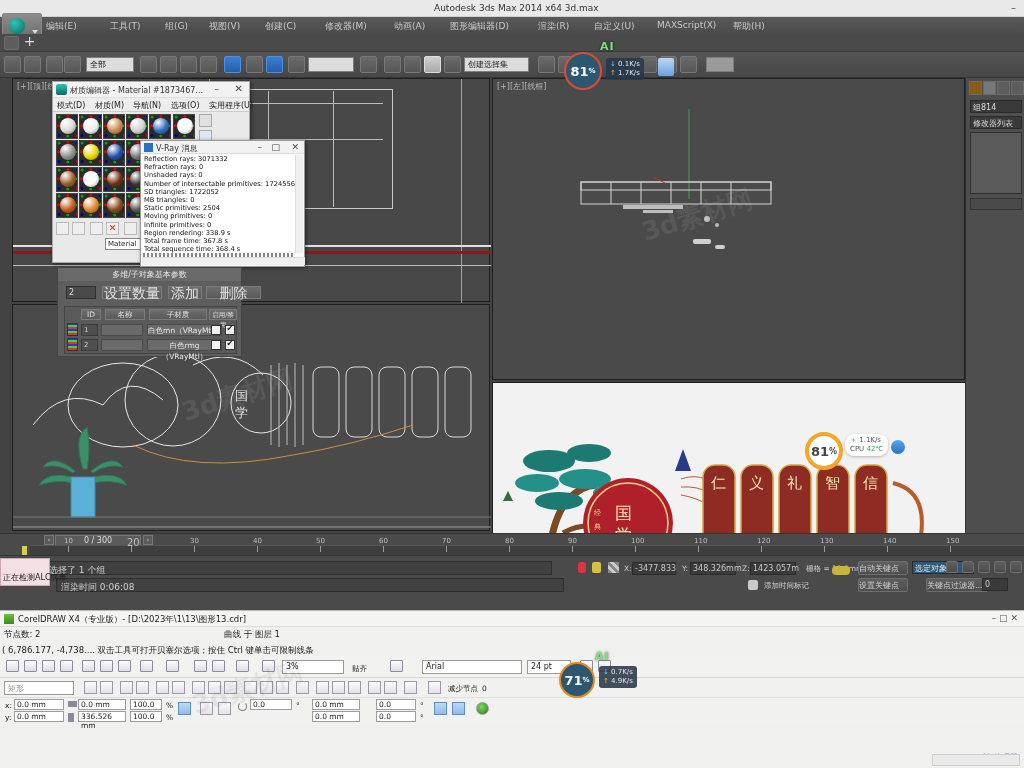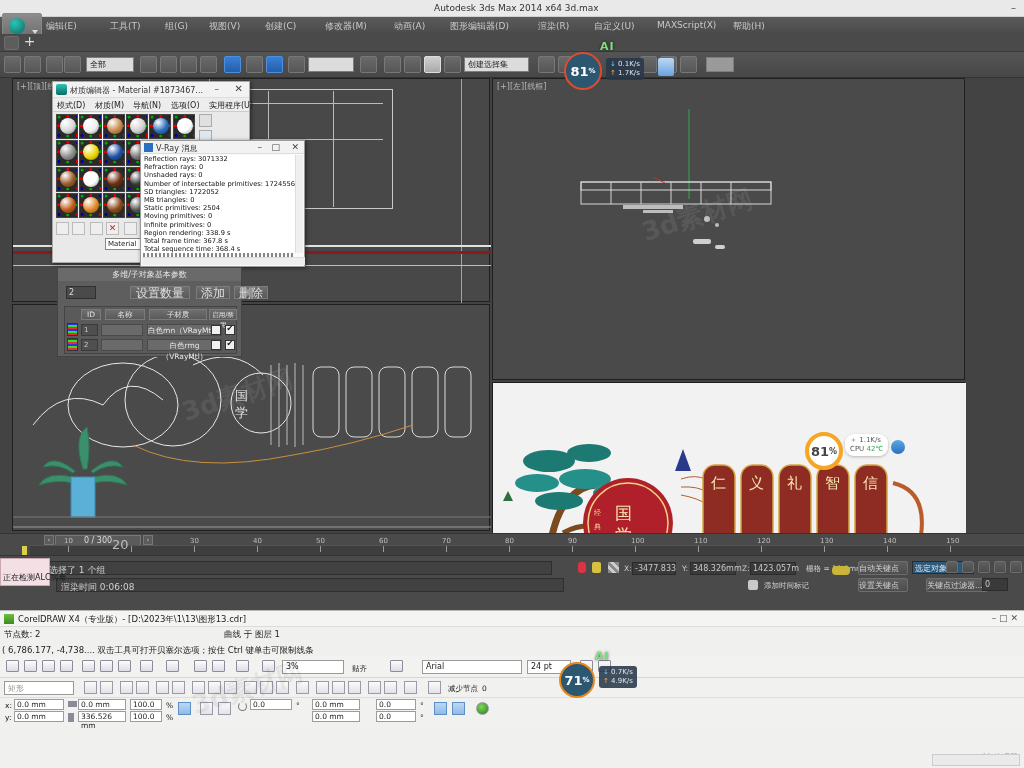--- a/index.html
+++ b/index.html
@@ -133,21 +133,21 @@
              border-top:1px solid #ddd;}
 
   
   .msub { position:absolute; left:57px; top:267px; width:185px; height:90px;
           background:#5e5e5e; border:1px solid #444;}
   .msub-h { position:absolute; left:0;top:0;width:100%;height:13px; background:#6a6a6a;
             color:#e6e6e6; font-size:8px; text-align:center; line-height:13px;}
   .msub-cnt { position:absolute; left:8px; top:18px; width:30px;height:13px; background:#4a4a4a;
               border:1px solid #303030; color:#ddd; font-size:8px; padding:1px 2px;}
   .msb2 { position:absolute; top:18px; height:13px; background:linear-gradient(#6e6e6e,#5a5a5a);
-          border:1px solid #7b7b7b; color:#e0e0e0; font-size:12px; text-align:center; line-height:12px;margin-left:28px;}
+          border:1px solid #7b7b7b; color:#e0e0e0; font-size:14px; text-align:center; line-height:12px;}
   .msub-tbl { position:absolute; left:6px; top:38px; width:173px; height:48px;
               background:#5a5a5a; border:1px solid #444;}
   .mcol { position:absolute; top:2px; height:11px; background:linear-gradient(#6e6e6e,#5a5a5a);
           border:1px solid #7b7b7b; color:#e3e3e3; font-size:7.5px; text-align:center; line-height:10px;}
   .mrow-sw { position:absolute; width:11px; height:13px; background:
              repeating-linear-gradient(0deg,#d33 0 2px,#3d3 2px 4px,#33d 4px 6px);
              border:1px solid #333;}
   .mrow-id { position:absolute; width:17px; height:12px; background:#4f4f4f; border:1px solid #3a3a3a;
              color:#ccc; font-size:7px; padding:1px 2px;}
   .mrow-nm { position:absolute; width:42px; height:12px; background:#6a6a6a; border:1px solid #4a4a4a;}
@@ -403,33 +403,45 @@
           <line x1="0" y1="206" x2="473" y2="206"></line>
         </g>
         <g fill="#2d6f3f">
           <path d="M10 118 l5 -10 l5 10z"></path>
         </g>
         <text x="18" y="212" fill="#2b6fc0" font-size="7">Z</text>
         <text x="28" y="220" fill="#c33" font-size="7">X</text>
       </svg>
     </div>
 
+    <div class="rightpanel">
+      <div class="rp-tabs">
+        <div class="rp-tab" style="left:0px;  background:#8a5a18;"></div>
+        <div class="rp-tab sel" style="left:14px;"></div>
+        <div class="rp-tab" style="left:28px;"></div>
+        <div class="rp-tab" style="left:42px;"></div>
+      </div>
+      <div class="rp-field" style="top:22px;">组814</div>
+      <div class="rp-field" style="top:38px;">修改器列表</div>
+      <div class="rp-list"></div>
+      <div style="position:absolute;left:4px;top:120px;width:52px;height:12px;background:#4a4a4a;border:1px solid #333;"></div>
+    </div>
 
     <div class="wm" style="left:180px; top:300px;">3d素材网</div>
     <div class="wm" style="left:640px; top:120px;">3d素材网</div>
   </div>
 
   <div class="max-timeline">
     <div class="tl-arrow" style="left:44px">‹</div>
     <div class="tl-slider">0 / 300</div>
     <div class="tl-arrow" style="left:143px">›</div>
     <div class="tl-track">
         <div style="position: absolute; left: 34px; top: -9px; font-size: 7px; color: rgb(189, 189, 189);">10</div>
         <div style="position: absolute; left: 38px; top: 0px; width: 1px; height: 6px; background: rgb(154, 154, 154);"></div>
-        <div style="position: absolute; left: 82px; top: -9px; font-size: 13px; color: rgb(189, 189, 189);">20</div>
+        <div style="position: absolute; left: 97px; top: -9px; font-size: 10px; color: rgb(189, 189, 189);">20</div>
         <div style="position: absolute; left: 101px; top: 0px; width: 1px; height: 6px; background: rgb(154, 154, 154);"></div>
         <div style="position: absolute; left: 160px; top: -9px; font-size: 7px; color: rgb(189, 189, 189);">30</div>
         <div style="position: absolute; left: 164px; top: 0px; width: 1px; height: 6px; background: rgb(154, 154, 154);"></div>
         <div style="position: absolute; left: 223px; top: -9px; font-size: 7px; color: rgb(189, 189, 189);">40</div>
         <div style="position: absolute; left: 227px; top: 0px; width: 1px; height: 6px; background: rgb(154, 154, 154);"></div>
         <div style="position: absolute; left: 286px; top: -9px; font-size: 7px; color: rgb(189, 189, 189);">50</div>
         <div style="position: absolute; left: 290px; top: 0px; width: 1px; height: 6px; background: rgb(154, 154, 154);"></div>
         <div style="position: absolute; left: 349px; top: -9px; font-size: 7px; color: rgb(189, 189, 189);">60</div>
         <div style="position: absolute; left: 353px; top: 0px; width: 1px; height: 6px; background: rgb(154, 154, 154);"></div>
         <div style="position: absolute; left: 412px; top: -9px; font-size: 7px; color: rgb(189, 189, 189);">70</div>
@@ -655,21 +667,21 @@
     <div class="vray-sb"></div>
     <div class="vray-dot"></div>
     <div class="vray-hs"></div>
   </div>
 
   <div class="msub">
     <div class="msub-h">多维/子对象基本参数</div>
     <div class="msub-cnt">2</div>
     <div class="msb2" style="left:44px; width:60px;">设置数量</div>
     <div class="msb2" style="left:110px; width:34px;">添加</div>
-    <div class="msb2" style="left:148px; width:34px;">删除</div>
+    <div class="msb2" style="left:148px; width:55px;">删除</div>
 
     <div class="msub-tbl">
       <div class="mcol" style="left:16px; width:20px;">ID</div>
       <div class="mcol" style="left:40px; width:40px;">名称</div>
       <div class="mcol" style="left:84px; width:58px;">子材质</div>
       <div class="mcol" style="left:144px; width:28px; font-size:6.5px;">启用/禁用</div>
 
       <div>
         <div class="mrow-sw" style="left:2px; top:16px;"></div>
         <div class="mrow-id" style="left:16px; top:17px;">1</div>

